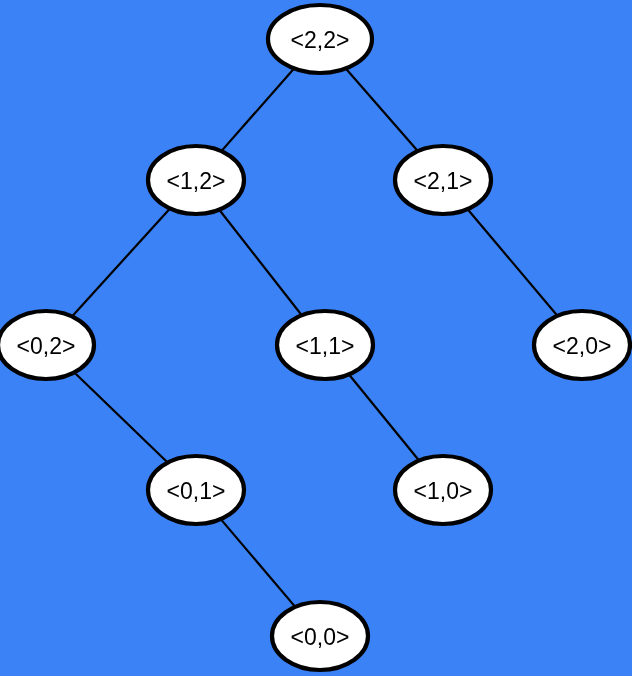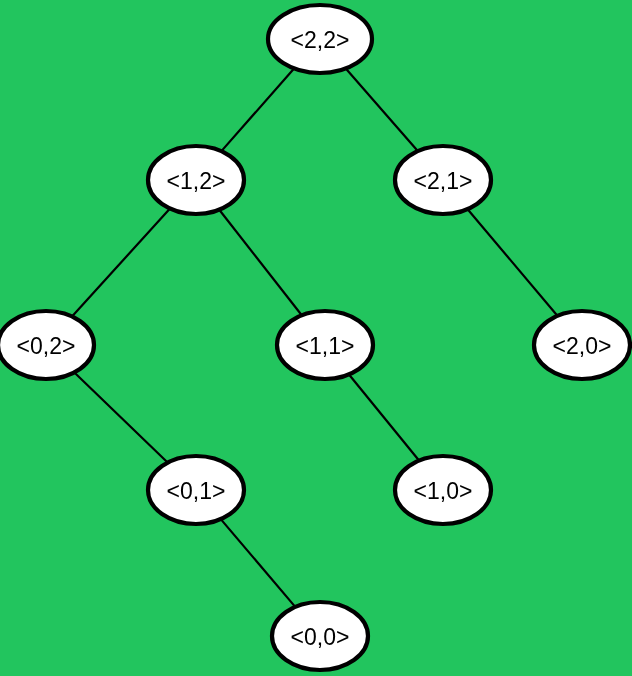--- a/index.html
+++ b/index.html
@@ -10,21 +10,21 @@
   body {
     width: 632px;
     height: 676px;
     overflow: hidden;
     font-family: "Liberation Sans", sans-serif;
   }
   #graph-canvas {
     position: relative;
     width: 632px;
     height: 676px;
-    background: #22c55e;
+    background: #3b82f6;
   }
   #graph-svg {
     position: absolute;
     top: 0;
     left: 0;
     width: 632px;
     height: 676px;
     display: block;
   }
   .edge-line {

